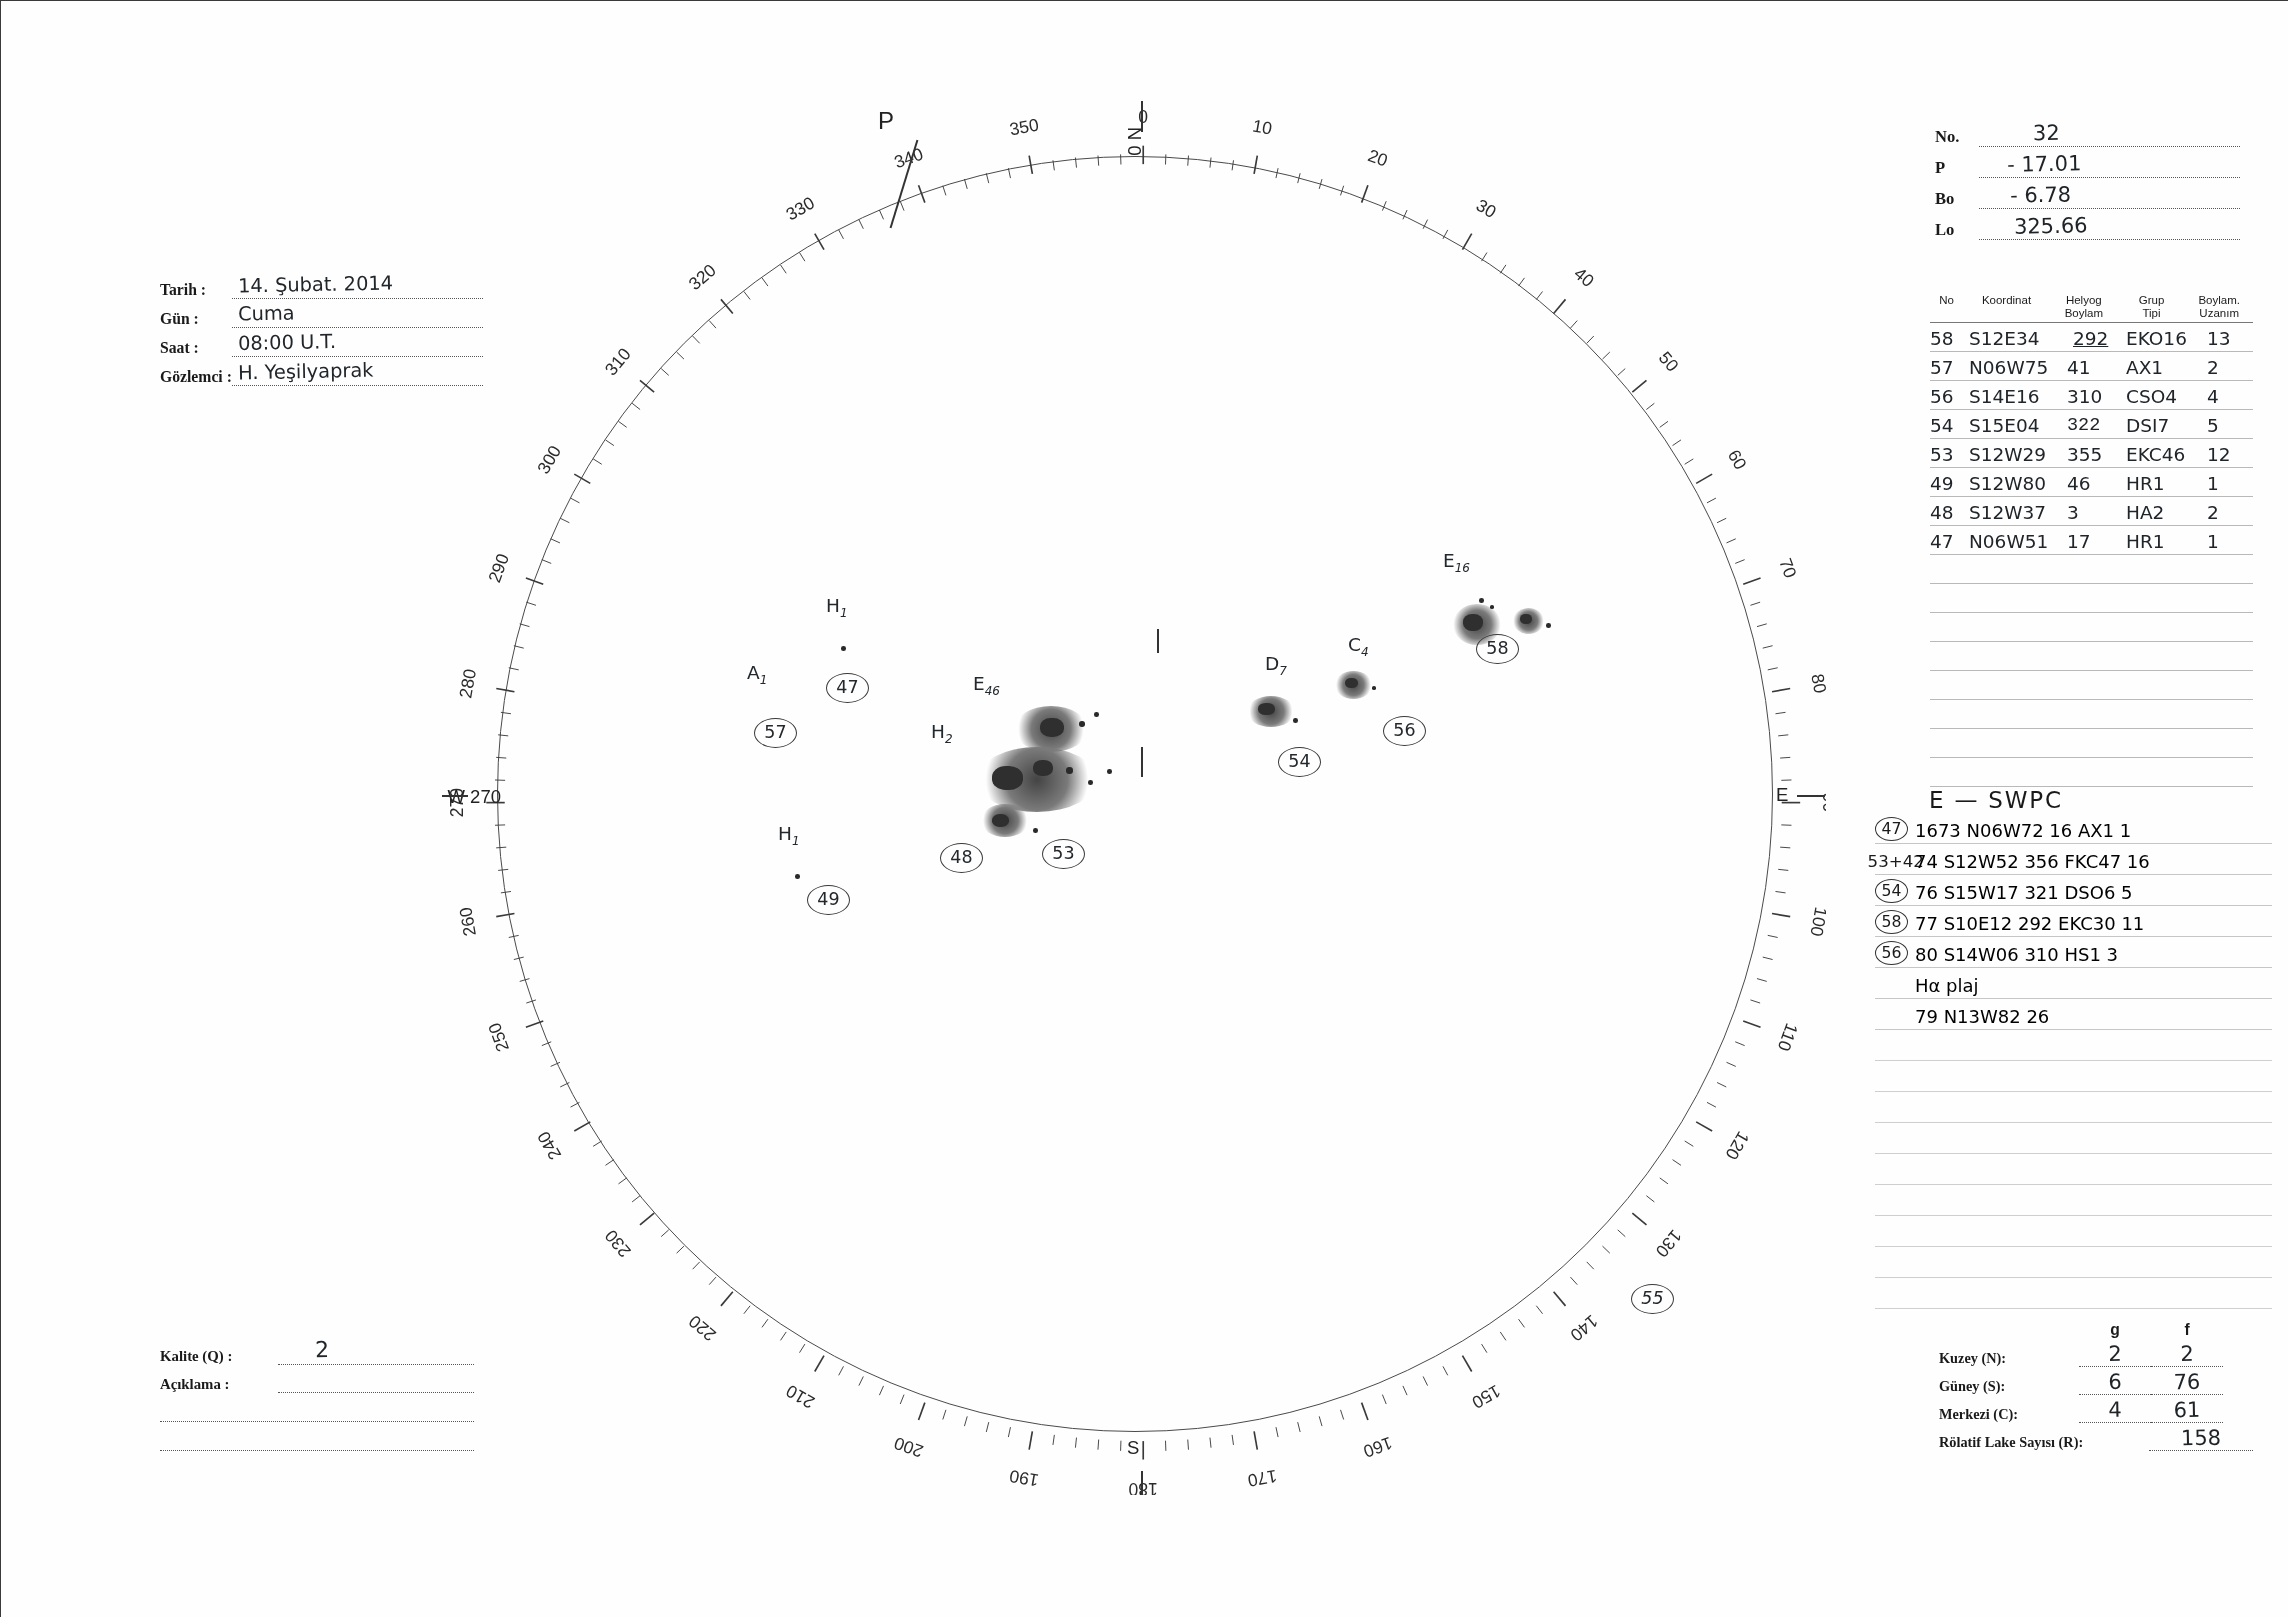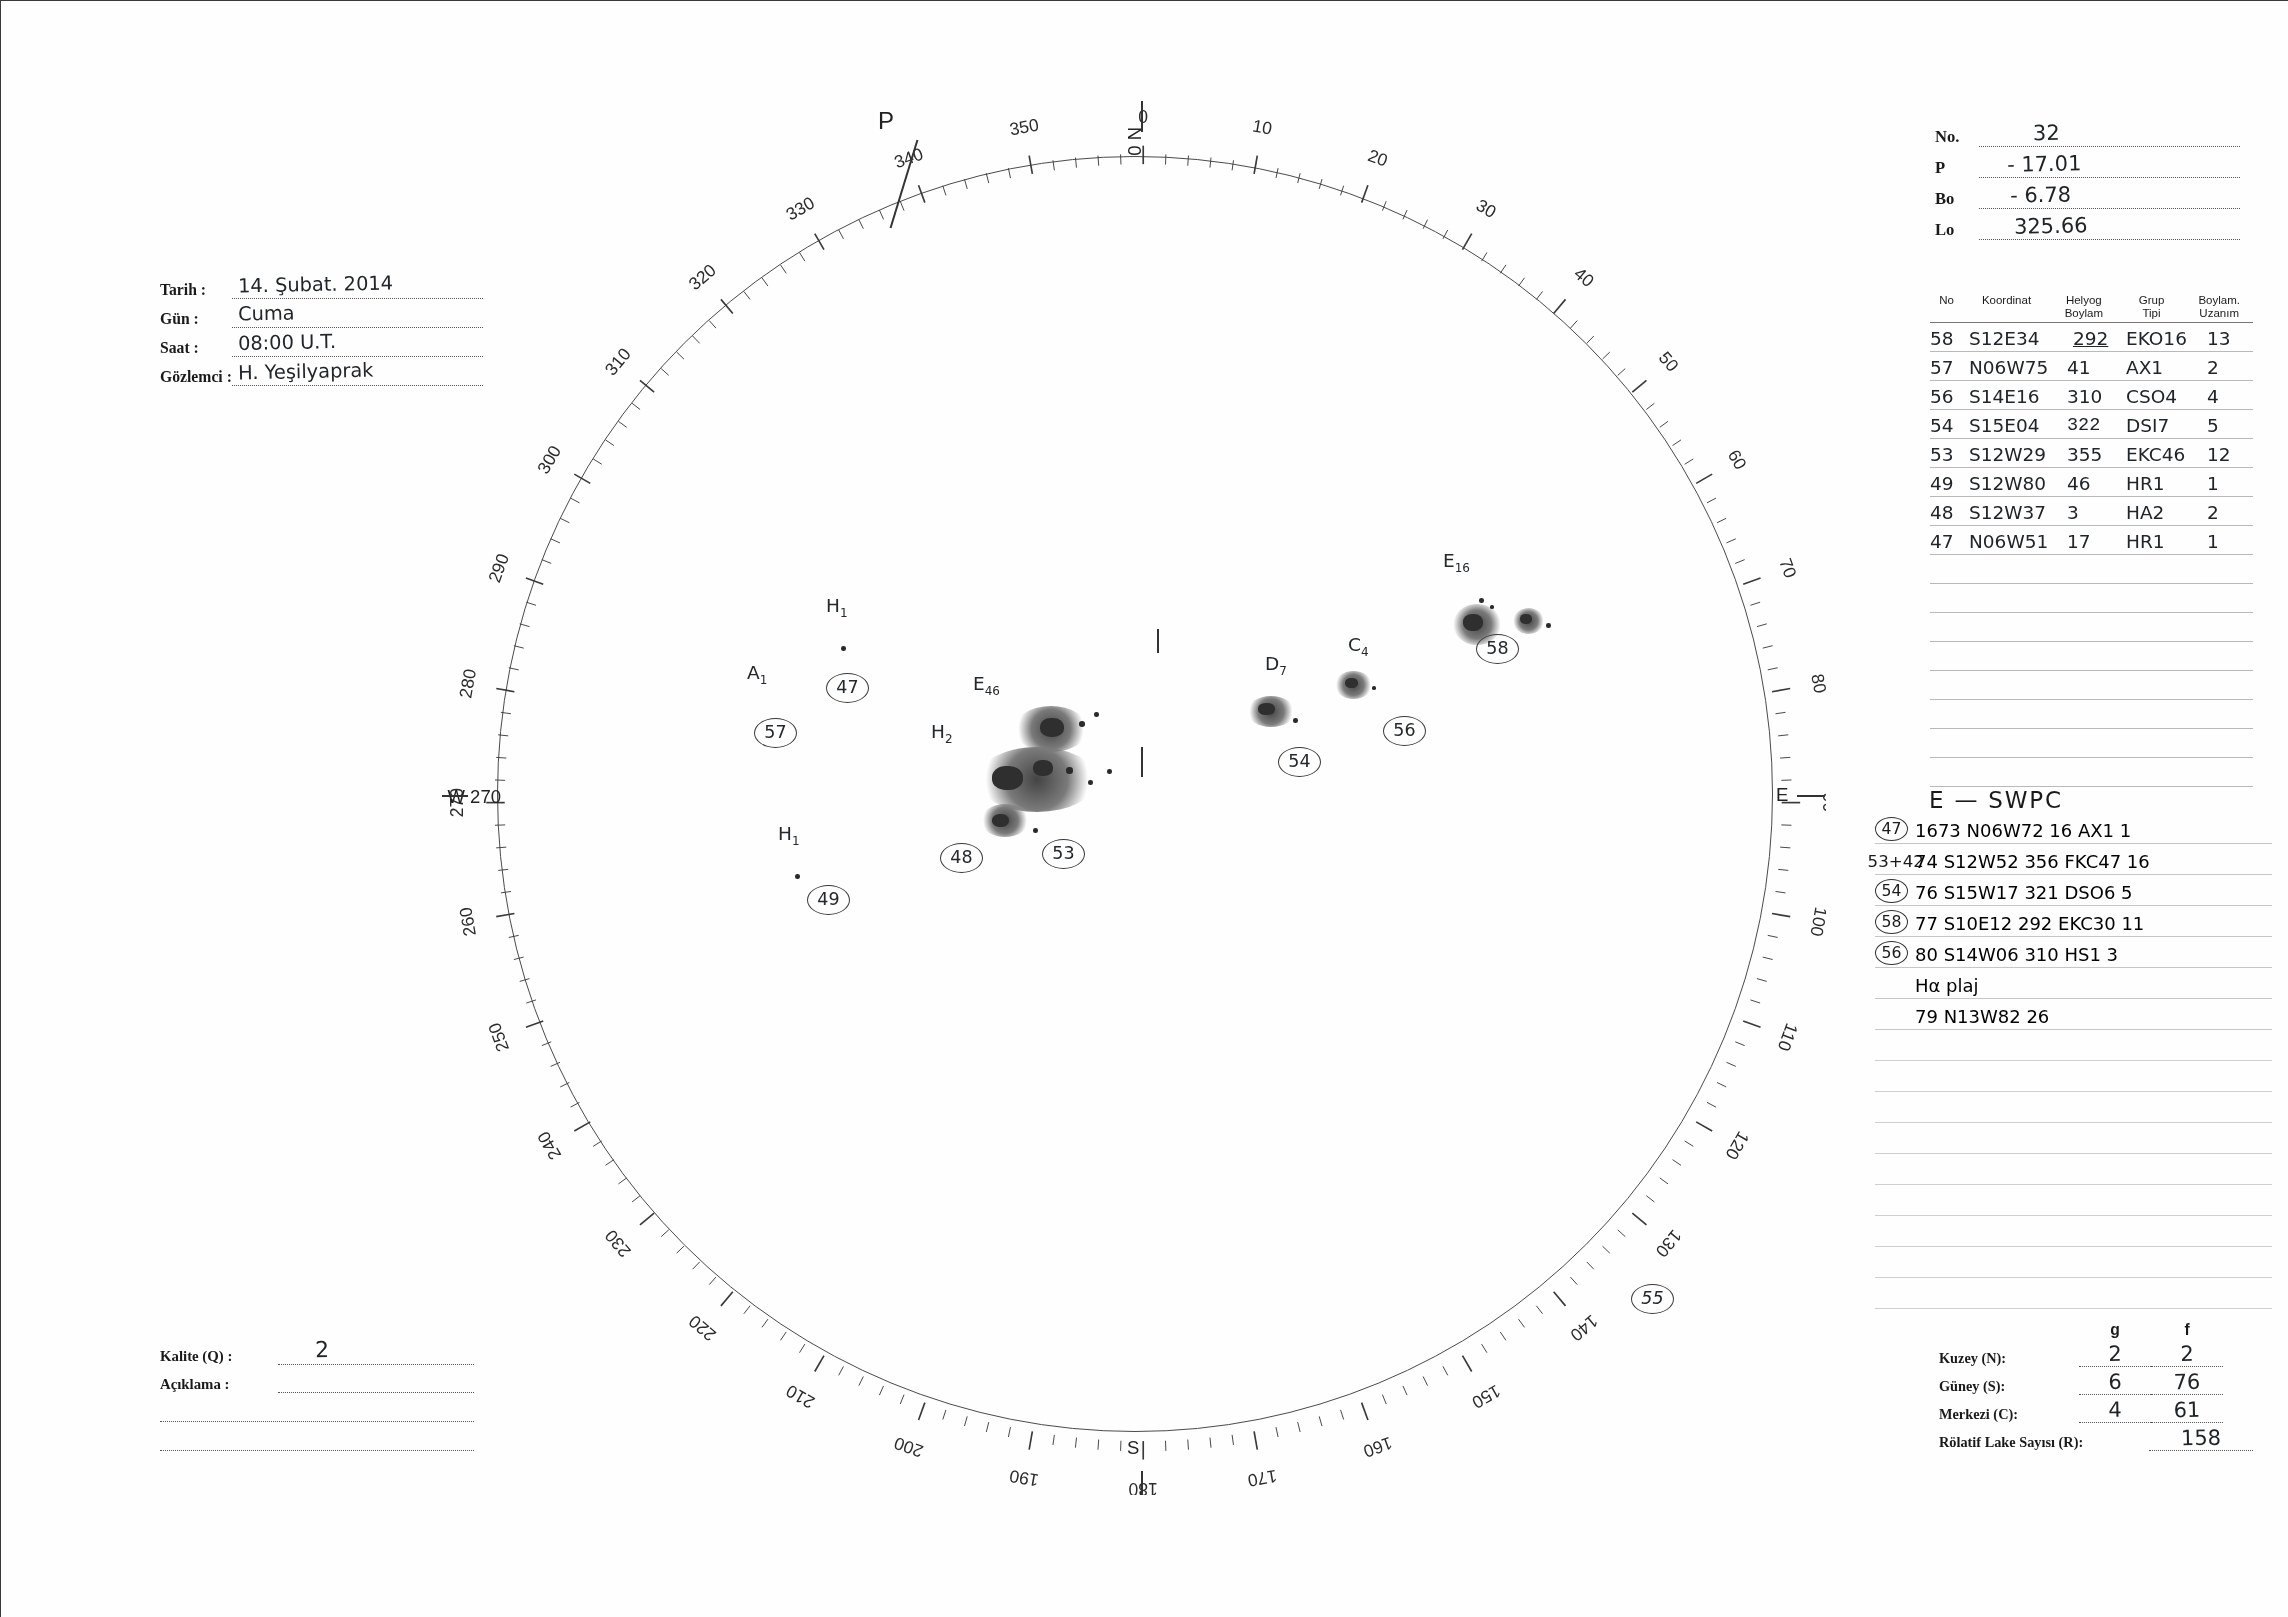--- a/index.html
+++ b/index.html
@@ -81,21 +81,21 @@
   .crow .cl{font-size:14.3px;font-weight:bold;flex:0 0 140px;}
   .crow .cv{flex:0 0 72px;border-bottom:0.9px dotted #555;height:19.4px;position:relative;}
   .crow.last .cl{flex:0 0 210px;}
   .crow.last .cv{flex:1;}
   .hand3{font-family:"DejaVu Sans",sans-serif;font-size:21px;color:#1e2327;
          position:absolute;left:50%;transform:translateX(-50%) rotate(-1deg);bottom:0;}
 
   
   .grp{position:absolute;}
   .lbl{position:absolute;font-family:"DejaVu Sans",sans-serif;font-size:18.5px;color:#23282d;}
-  .sub{font-size:12px;vertical-align:sub;}
+  .sub{font-size:12px;vertical-align:sub;font-style:italic;}
   .num{position:absolute;width:41px;height:28px;border:1.3px solid #3a3a3a;
        border-radius:50%;font-family:"DejaVu Sans",sans-serif;font-size:17.5px;
        text-align:center;line-height:27px;color:#23282d;}
   .dot{position:absolute;background:#2a2a2a;border-radius:50%;}
   .blob{position:absolute;border-radius:45%;background:#2f2f2f;}
   .smear{position:absolute;border-radius:50%;
          background:radial-gradient(circle,#444 0%,#7a7a7a 45%,rgba(170,170,170,0) 75%);}
   .tickmark{position:absolute;background:#333;}
 </style>
 </head>

